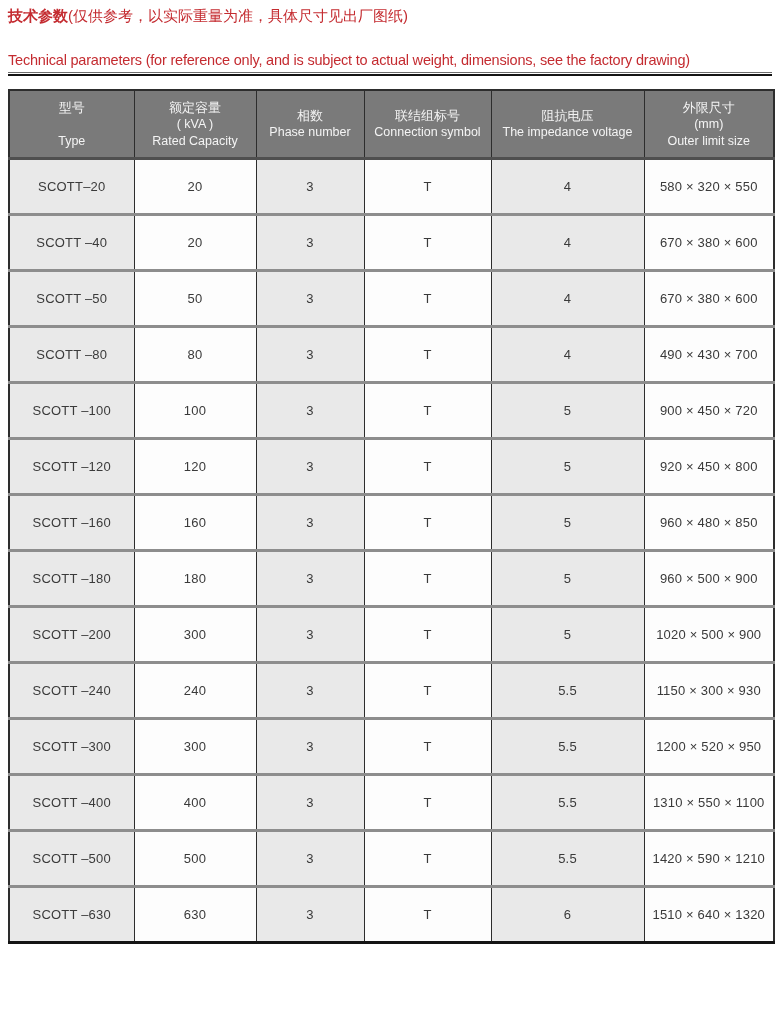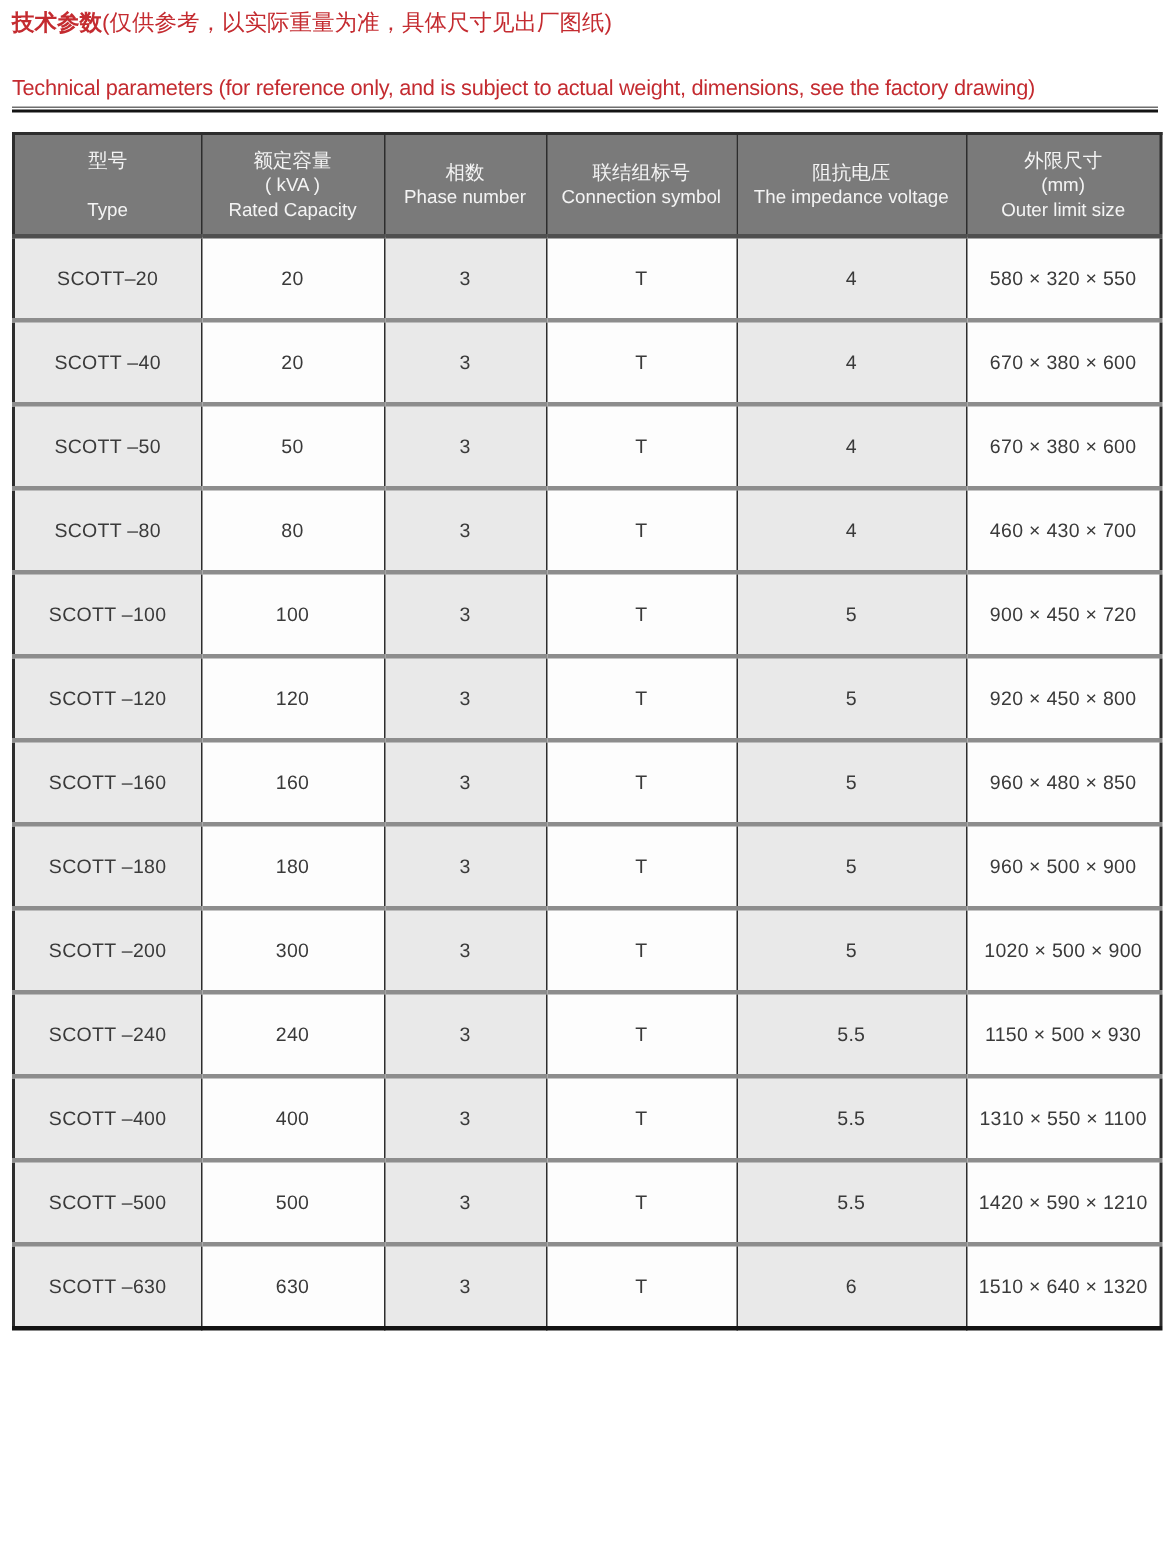--- a/index.html
+++ b/index.html
@@ -142,21 +142,21 @@
       <td>T</td>
       <td>4</td>
       <td>670 × 380 × 600</td>
     </tr>
     <tr>
       <td>SCOTT –80</td>
       <td>80</td>
       <td>3</td>
       <td>T</td>
       <td>4</td>
-      <td>460 × 430 × 700</td>
+      <td>490 × 430 × 700</td>
     </tr>
     <tr>
       <td>SCOTT –100</td>
       <td>100</td>
       <td>3</td>
       <td>T</td>
       <td>5</td>
       <td>900 × 450 × 720</td>
     </tr>
     <tr>
@@ -190,21 +190,29 @@
       <td>T</td>
       <td>5</td>
       <td>1020 × 500 × 900</td>
     </tr>
     <tr>
       <td>SCOTT –240</td>
       <td>240</td>
       <td>3</td>
       <td>T</td>
       <td>5.5</td>
-      <td>1150 × 500 × 930</td>
+      <td>1150 × 300 × 930</td>
+    </tr>
+    <tr>
+      <td>SCOTT –300</td>
+      <td>300</td>
+      <td>3</td>
+      <td>T</td>
+      <td>5.5</td>
+      <td>1200 × 520 × 950</td>
     </tr>
     <tr>
       <td>SCOTT –400</td>
       <td>400</td>
       <td>3</td>
       <td>T</td>
       <td>5.5</td>
       <td>1310 × 550 × 1100</td>
     </tr>
     <tr>

